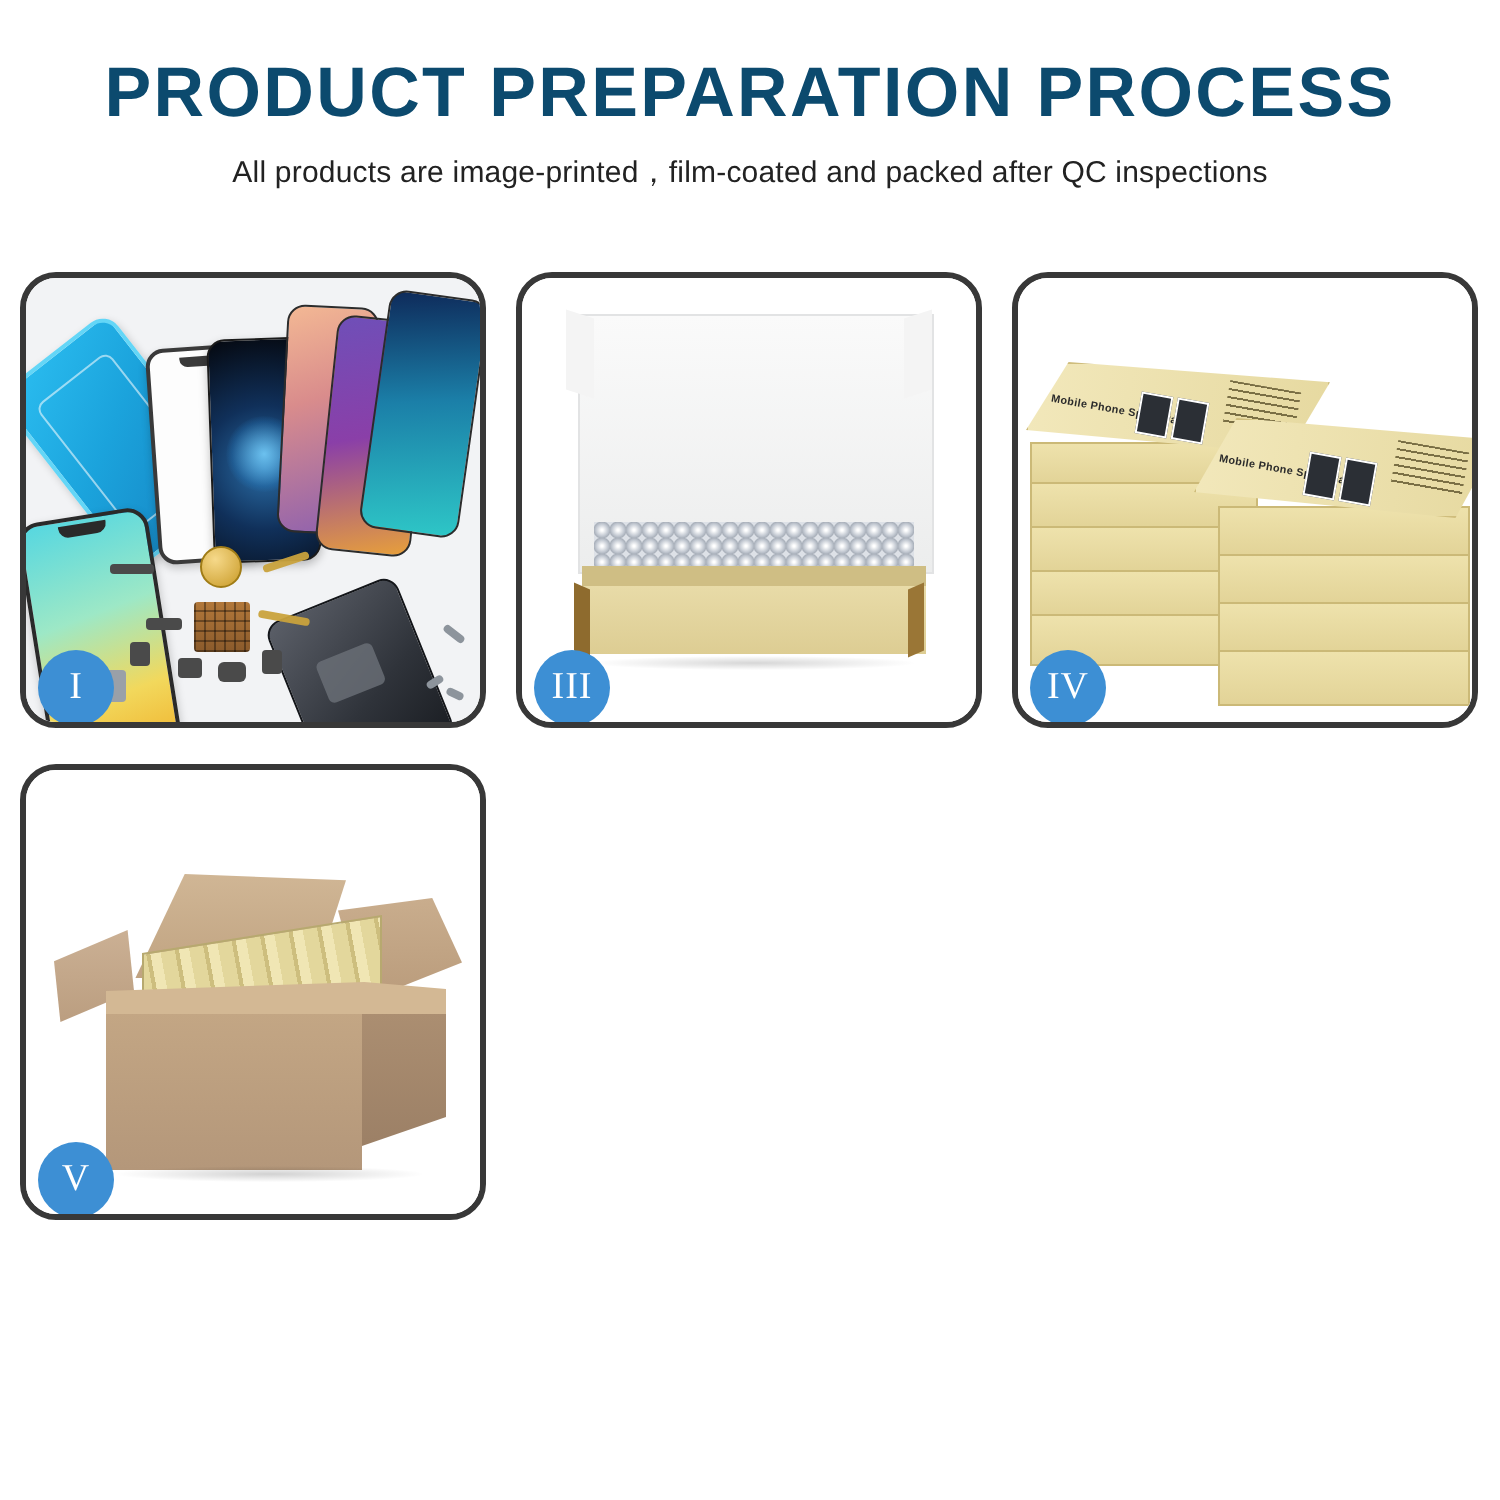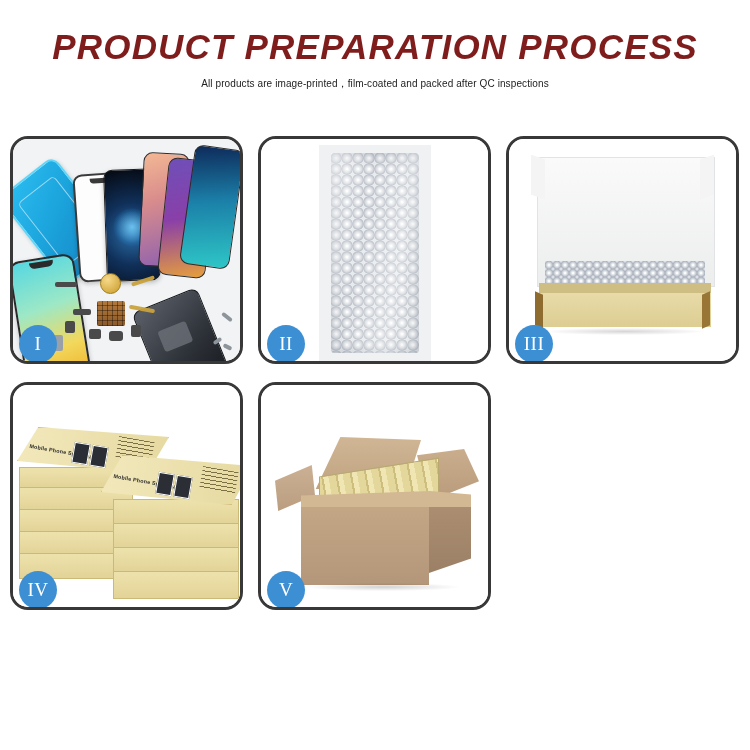--- a/index.html
+++ b/index.html
@@ -6,25 +6,25 @@
   body{
     width:750px;height:750px;background:#ffffff;
     font-family:"Liberation Sans","DejaVu Sans",sans-serif;
     overflow:hidden;
   }
   .page{position:relative;width:750px;height:750px;box-sizing:border-box;}
 
   
   .header{padding-top:28px;text-align:center;}
   .title{
-    font-size:35px;font-weight:700;letter-spacing:1.2px;color:#7f1d1d;
-    line-height:1.1;margin:0;white-space:nowrap;font-style:italic;
+    font-size:35px;font-weight:700;letter-spacing:1.2px;color:#0c4a6e;
+    line-height:1.1;margin:0;white-space:nowrap;
   }
   .subtitle{
-    font-size:10px;color:#222;margin:10px 0 0 0;letter-spacing:.1px;
+    font-size:15px;color:#222;margin:10px 0 0 0;letter-spacing:.1px;
     white-space:nowrap;
   }
 
   
   .grid{
     position:absolute;left:10px;top:136px;width:730px;
     display:grid;grid-template-columns:repeat(3,233px);
     grid-template-rows:228px 228px;
     column-gap:15px;row-gap:18px;
   }
@@ -316,30 +316,20 @@
         <div class="part" style="left:40px;top:196px;width:10px;height:16px;border-radius:2px;background:#9aa0a8;"></div>
         <div class="part" style="left:208px;top:176px;width:12px;height:4px;transform:rotate(38deg);background:#8d949c;"></div>
         <div class="part" style="left:200px;top:200px;width:9px;height:4px;transform:rotate(-32deg);background:#8d949c;"></div>
         <div class="part" style="left:210px;top:206px;width:9px;height:4px;transform:rotate(26deg);background:#8d949c;"></div>
       </div>
       <div class="badge">
         <span>I</span>
       </div>
     </div>
 
-    <div class="panel">
-      <div class="scene p2">
-        <div class="bw-bg"></div>
-        <div class="bw"></div>
-        <div class="bw-sheen"></div>
-      </div>
-      <div class="badge">
-        <span>II</span>
-      </div>
-    </div>
 
     <div class="panel">
       <div class="scene p3">
         <div class="lid3"></div>
         <div class="lid3-l"></div>
         <div class="lid3-r"></div>
         <div class="box3-fill"></div>
         <div class="box3-top"></div>
         <div class="box3-front"></div>
         <div class="box3-edgeL"></div>

